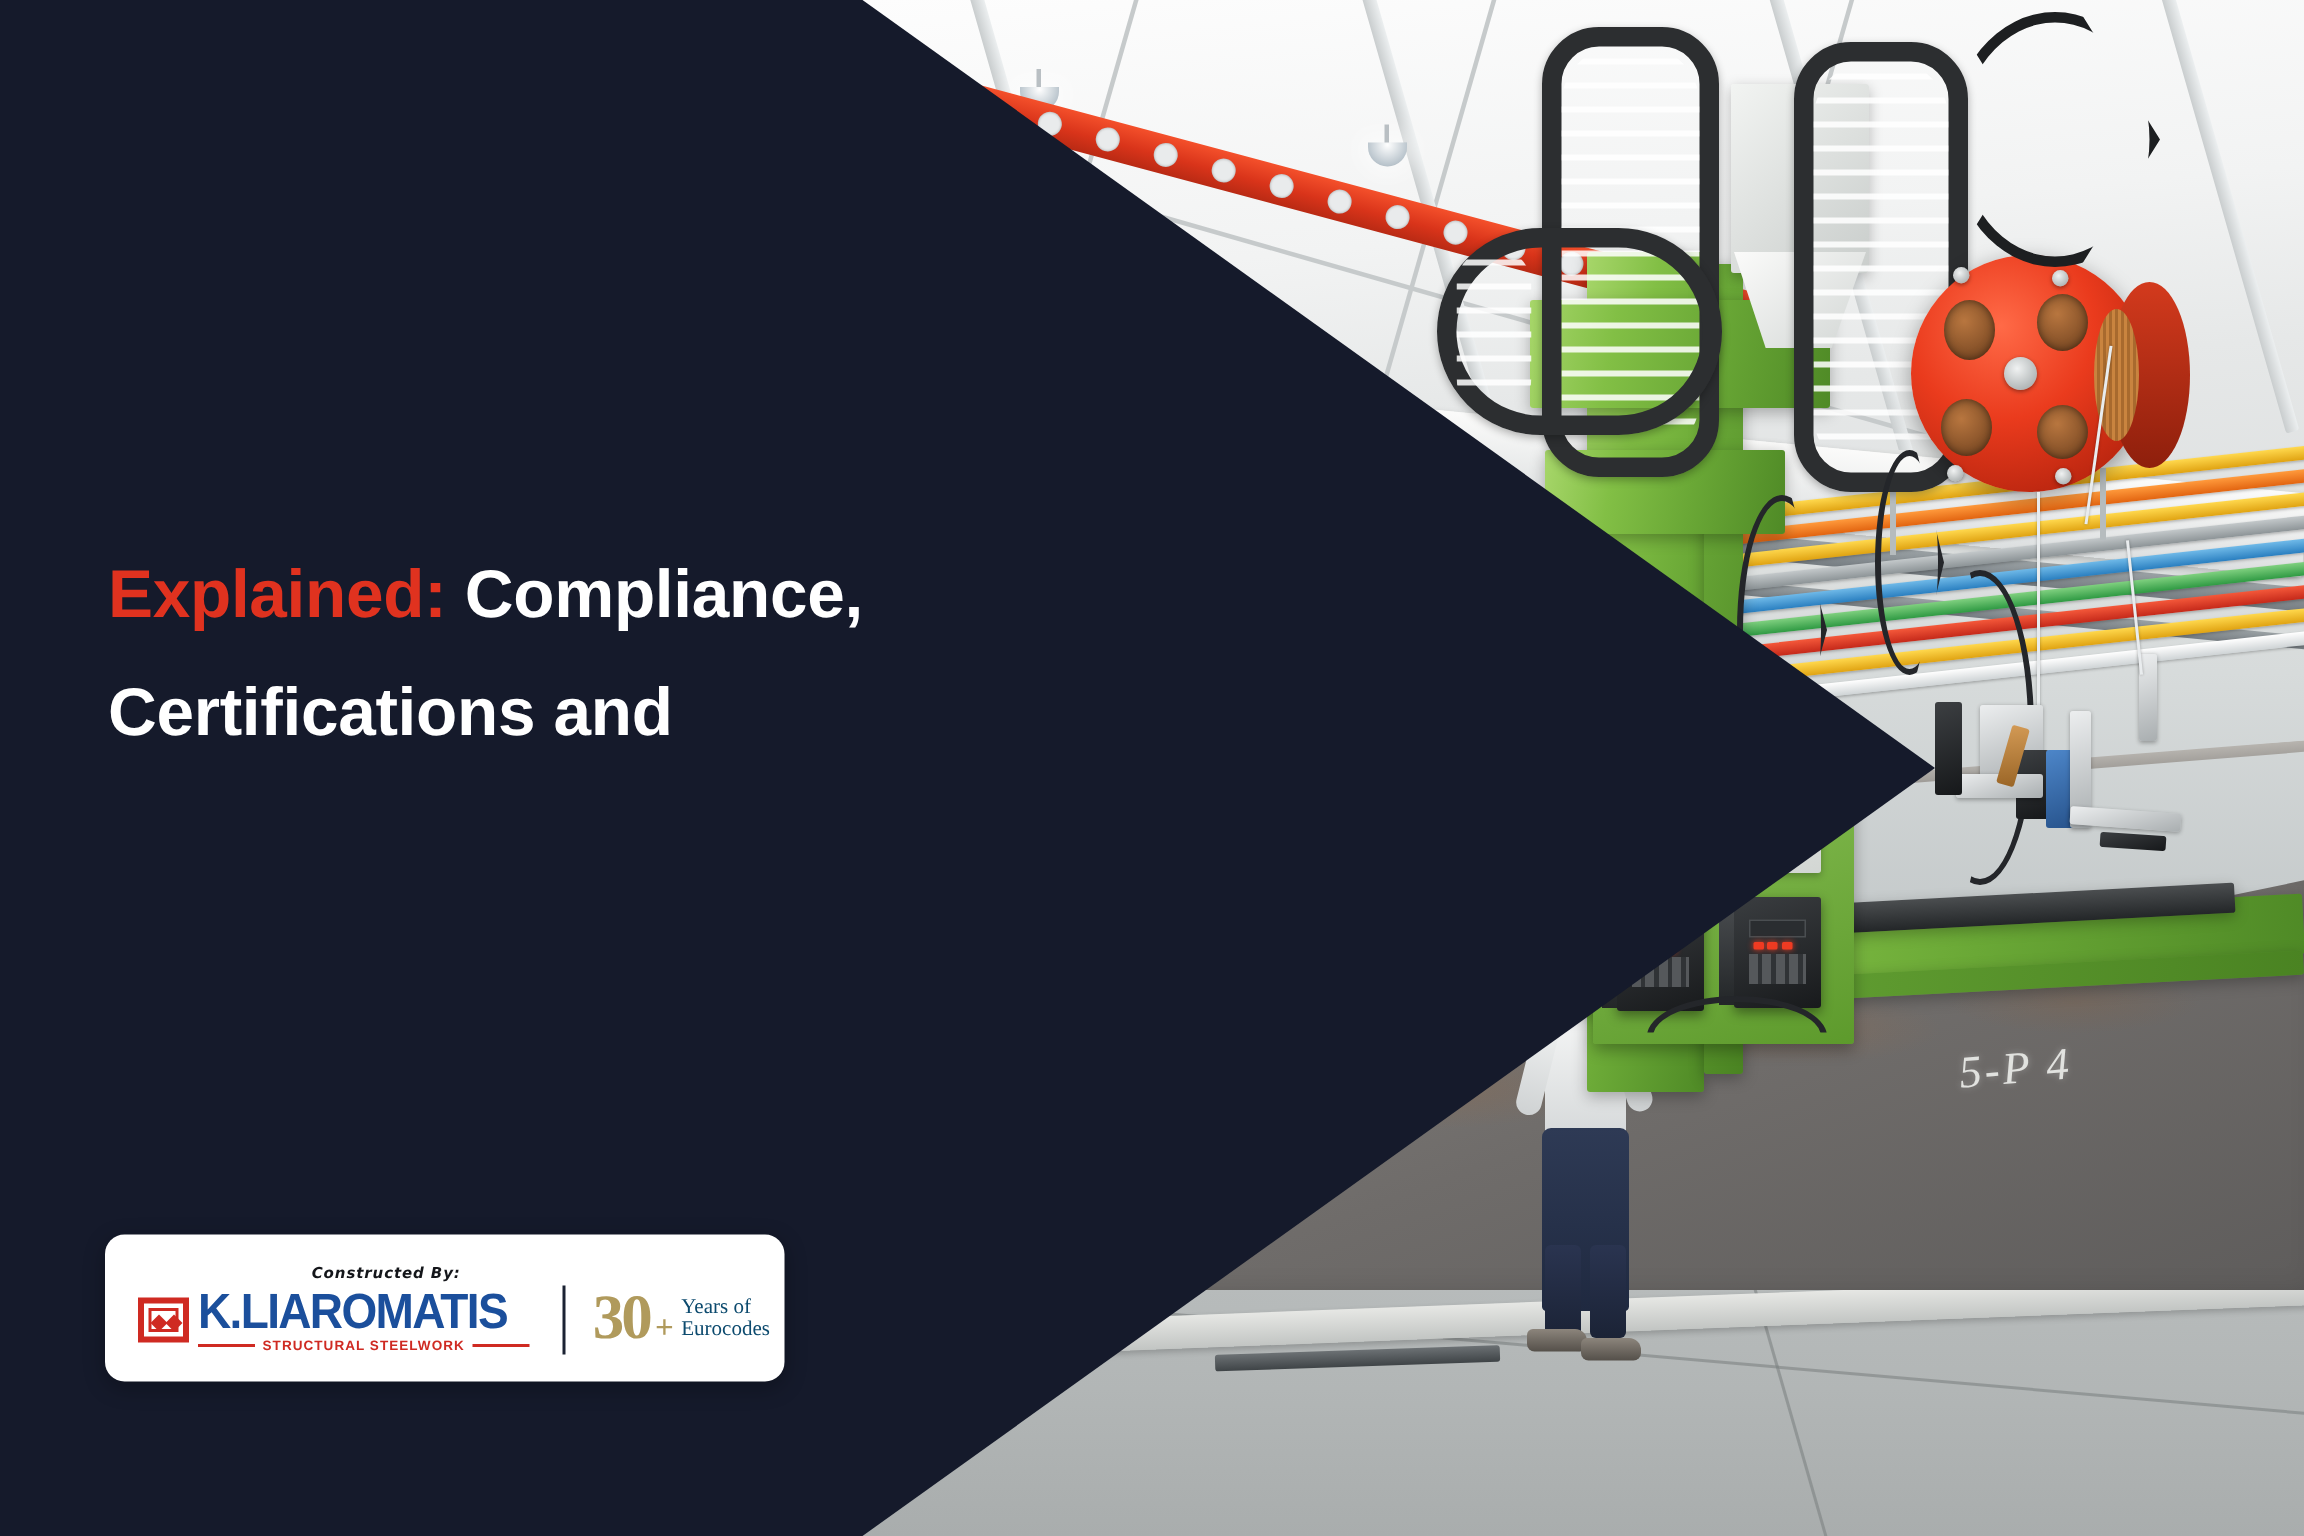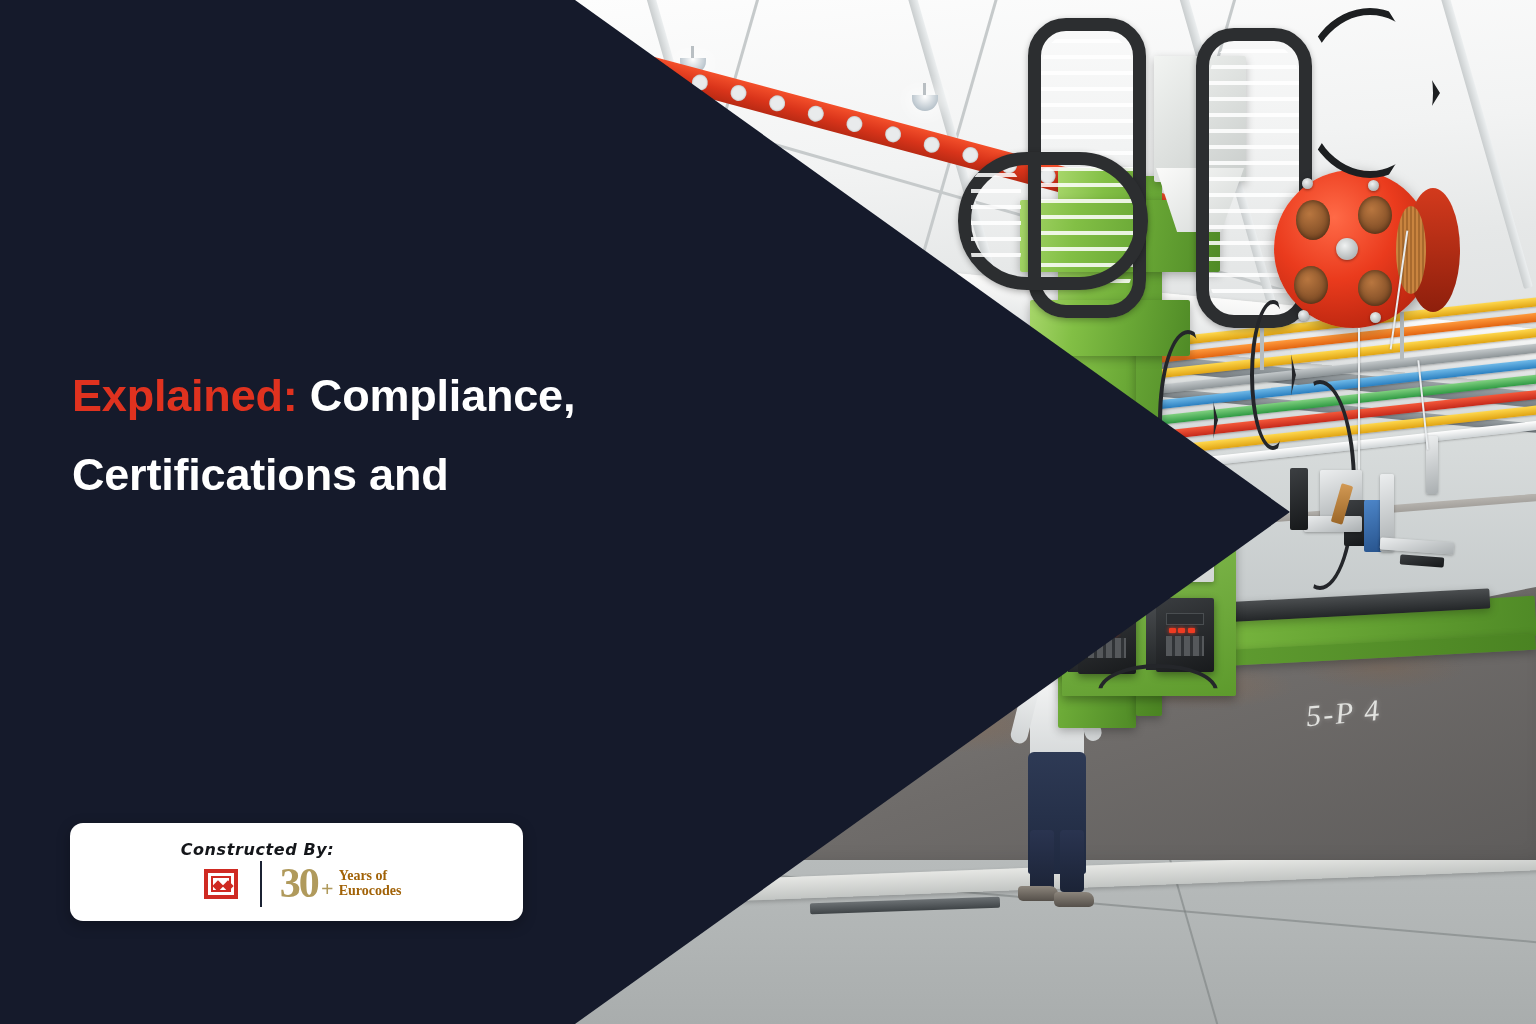--- a/index.html
+++ b/index.html
@@ -399,21 +399,21 @@
     width:453px; height:98px;
     background:#ffffff;
     border-radius:13px;
     box-shadow:0 4px 14px rgba(0,0,0,.28);
     display:flex; flex-direction:column;
     align-items:center; justify-content:center;
     padding-top:2px;
   }
   .badge-kicker {
     font-family:"DejaVu Sans", sans-serif;
-    font-size:16px; font-style:italic; font-weight:700;
+    font-size:10px; font-style:italic; font-weight:700;
     color:#14161a; letter-spacing:.6px;
     margin-bottom:2px; margin-right:78px;
   }
   .badge-row { display:flex; align-items:center; gap:0px; }
 
   .logo-block { display:flex; align-items:center; gap:6px; padding-left:12px; }
   .logo-mark {
     position:relative; width:34px; height:30px;
     border:4px solid #cf2a22; background:#ffffff;
     flex:0 0 auto;
@@ -456,22 +456,22 @@
     font-family:"Liberation Serif", serif;
     font-size:42px; font-weight:700; line-height:.9;
     color:#b09a5c; letter-spacing:-2px;
   }
   .years-num .plus {
     position:absolute; right:-14px; bottom:4px;
     font-size:22px; font-weight:700; color:#b09a5c;
   }
   .years-txt {
     font-family:"Liberation Serif", serif;
-    font-size:14px; font-weight:700; line-height:1.1;
-    color:#a16207; margin-left:12px;
+    font-size:14px; font-weight:400; line-height:1.1;
+    color:#0c4a6e; margin-left:12px;
   }
 </style>
 </head>
 <body>
 
 <div id="banner">
 
   <div class="photo-wrap">
     <div class="photo">
 
@@ -729,20 +729,28 @@
 
   <div class="badge">
     <div class="badge-kicker">Constructed By:</div>
     <div class="badge-row">
 
       <div class="logo-block">
         <span class="logo-mark">
           <i class="a"></i>
             <i class="b"></i>
         </span>
+        <span class="logo-text">
+          <span class="logo-name">K.LIAROMATIS</span>
+          <span class="logo-sub">
+            <span class="rule"></span>
+            <span class="txt">STRUCTURAL STEELWORK</span>
+            <span class="rule"></span>
+          </span>
+        </span>
       </div>
 
       <span class="badge-div"></span>
 
       <div class="years-block">
         <span class="years-num">
           <span>30</span>
           <span class="plus">+</span>
         </span>
         <span class="years-txt">

